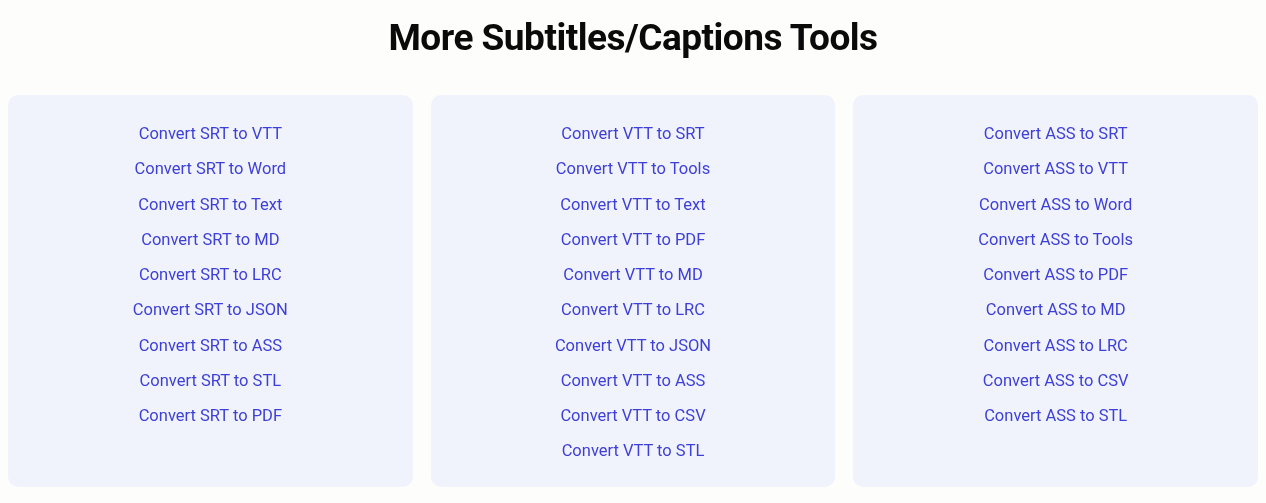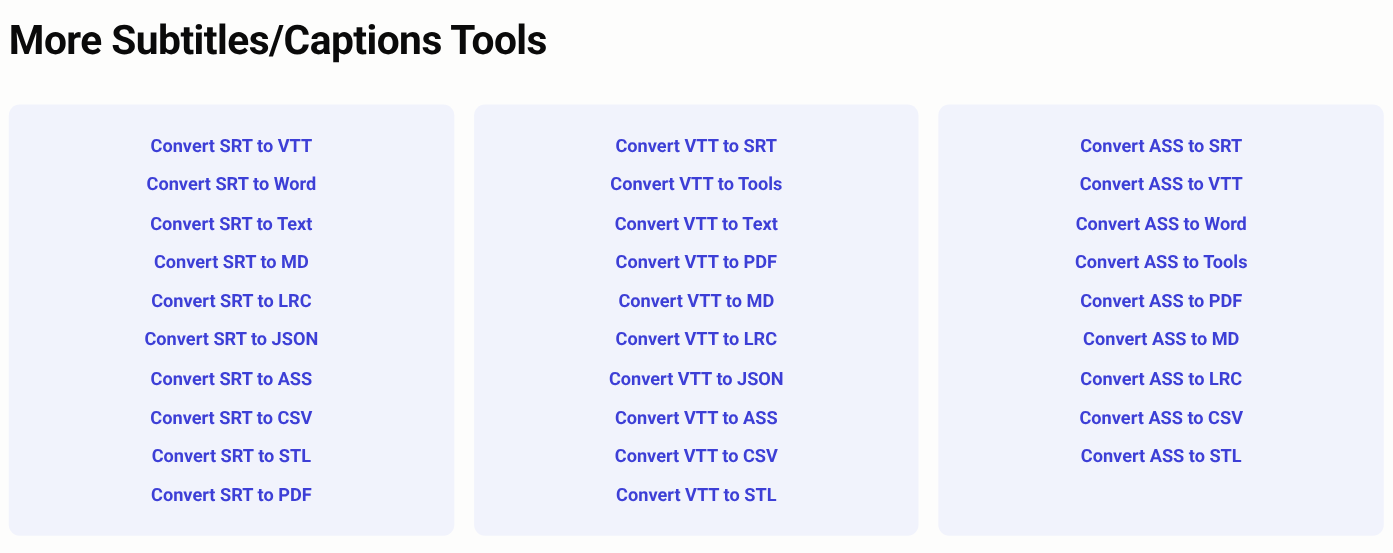--- a/index.html
+++ b/index.html
@@ -7,20 +7,21 @@
       padding: 0;
       box-sizing: border-box;
     }
     body {
       font-family: -apple-system, BlinkMacSystemFont, 'Segoe UI', Roboto, Helvetica, Arial, sans-serif;
       background: #fdfdfc;
       width: 1266px;
       padding: 16px 8px 18px;
     }
     .page-title {
+      text-align: center;
       font-size: 37px;
       font-weight: 700;
       color: #0a0a0a;
       margin-bottom: 36px;
       letter-spacing: -0.5px;
     }
     .columns {
       display: flex;
       gap: 18px;
       justify-content: center;
@@ -30,21 +31,21 @@
       background: #f1f3fc;
       border-radius: 10px;
       padding: 28px 20px 24px;
       display: flex;
       flex-direction: column;
       align-items: center;
       gap: 13px;
     }
     .tool-link {
       color: #3d3fd6;
-      font-weight: 700;
+      font-weight: 400;
       font-size: 16.5px;
       text-decoration: none;
       cursor: pointer;
       text-align: center;
       line-height: 1.35;
     }
   </style>
 </head>
 <body>
 
@@ -53,21 +54,20 @@
 <div class="columns">
 
   <div class="card">
     <a class="tool-link">Convert SRT to VTT</a>
     <a class="tool-link">Convert SRT to Word</a>
     <a class="tool-link">Convert SRT to Text</a>
     <a class="tool-link">Convert SRT to MD</a>
     <a class="tool-link">Convert SRT to LRC</a>
     <a class="tool-link">Convert SRT to JSON</a>
     <a class="tool-link">Convert SRT to ASS</a>
-    <a class="tool-link">Convert SRT to CSV</a>
     <a class="tool-link">Convert SRT to STL</a>
     <a class="tool-link">Convert SRT to PDF</a>
   </div>
 
   <div class="card">
     <a class="tool-link">Convert VTT to SRT</a>
     <a class="tool-link">Convert VTT to Tools</a>
     <a class="tool-link">Convert VTT to Text</a>
     <a class="tool-link">Convert VTT to PDF</a>
     <a class="tool-link">Convert VTT to MD</a>

